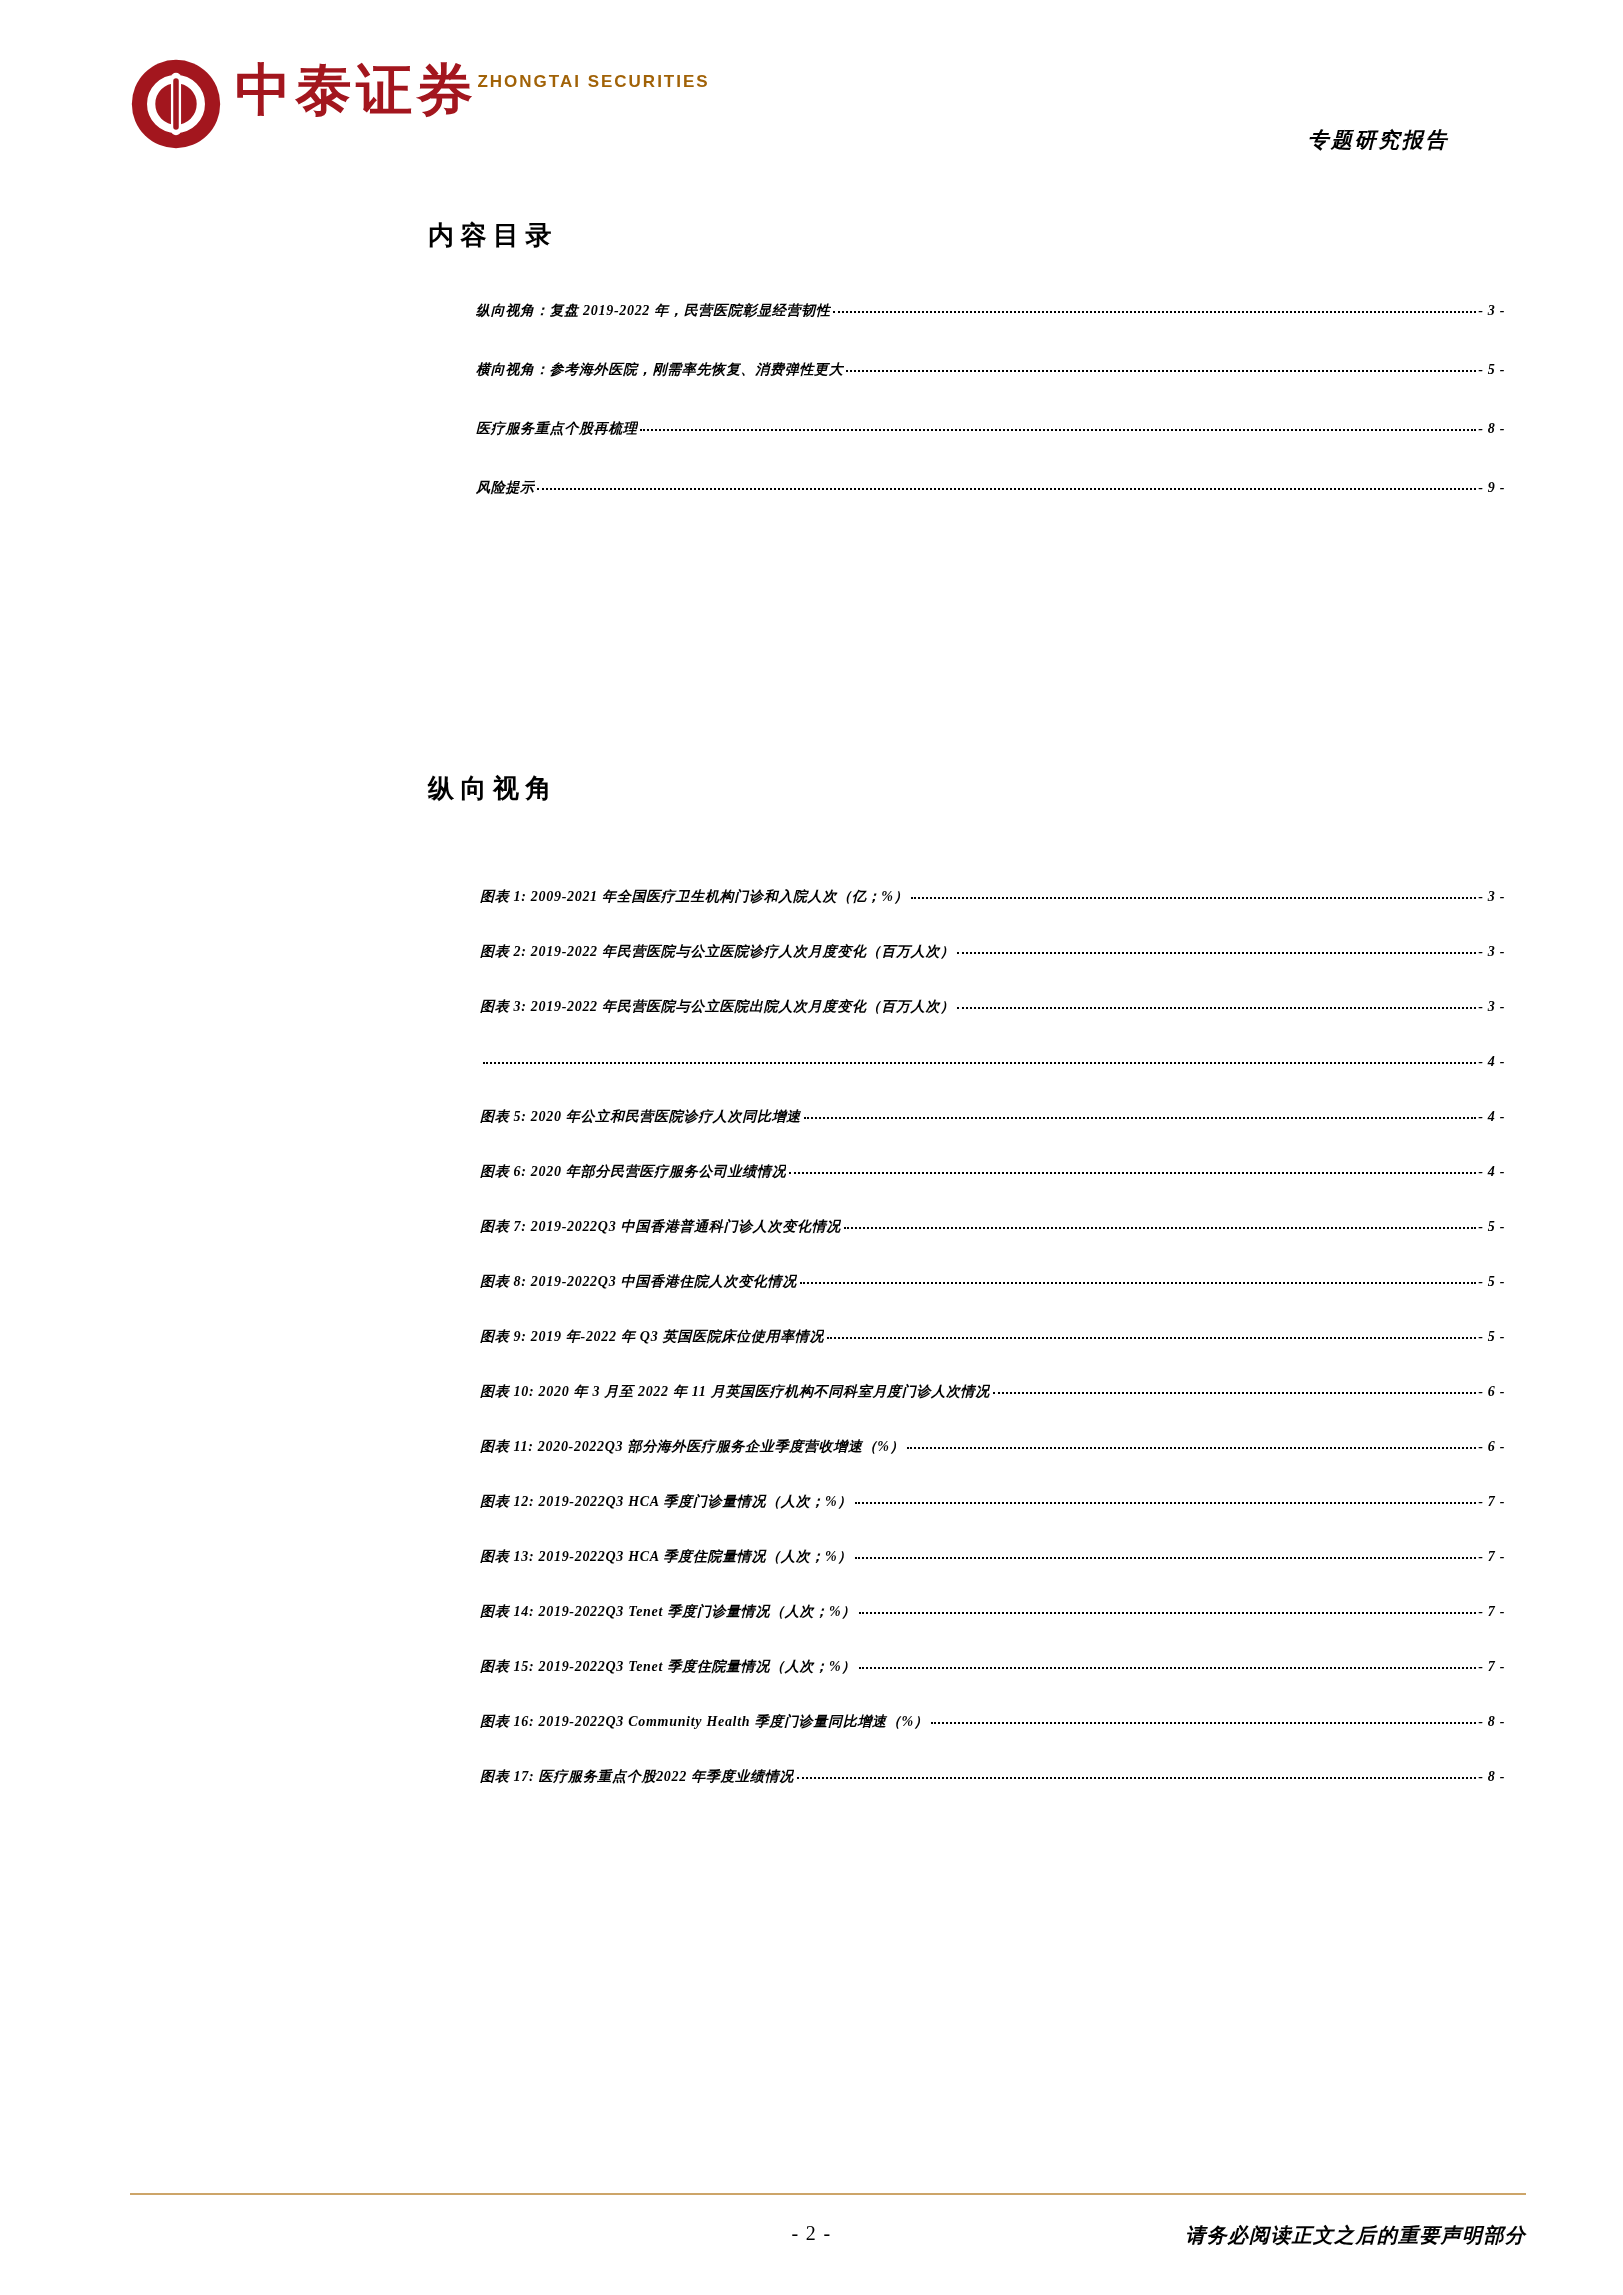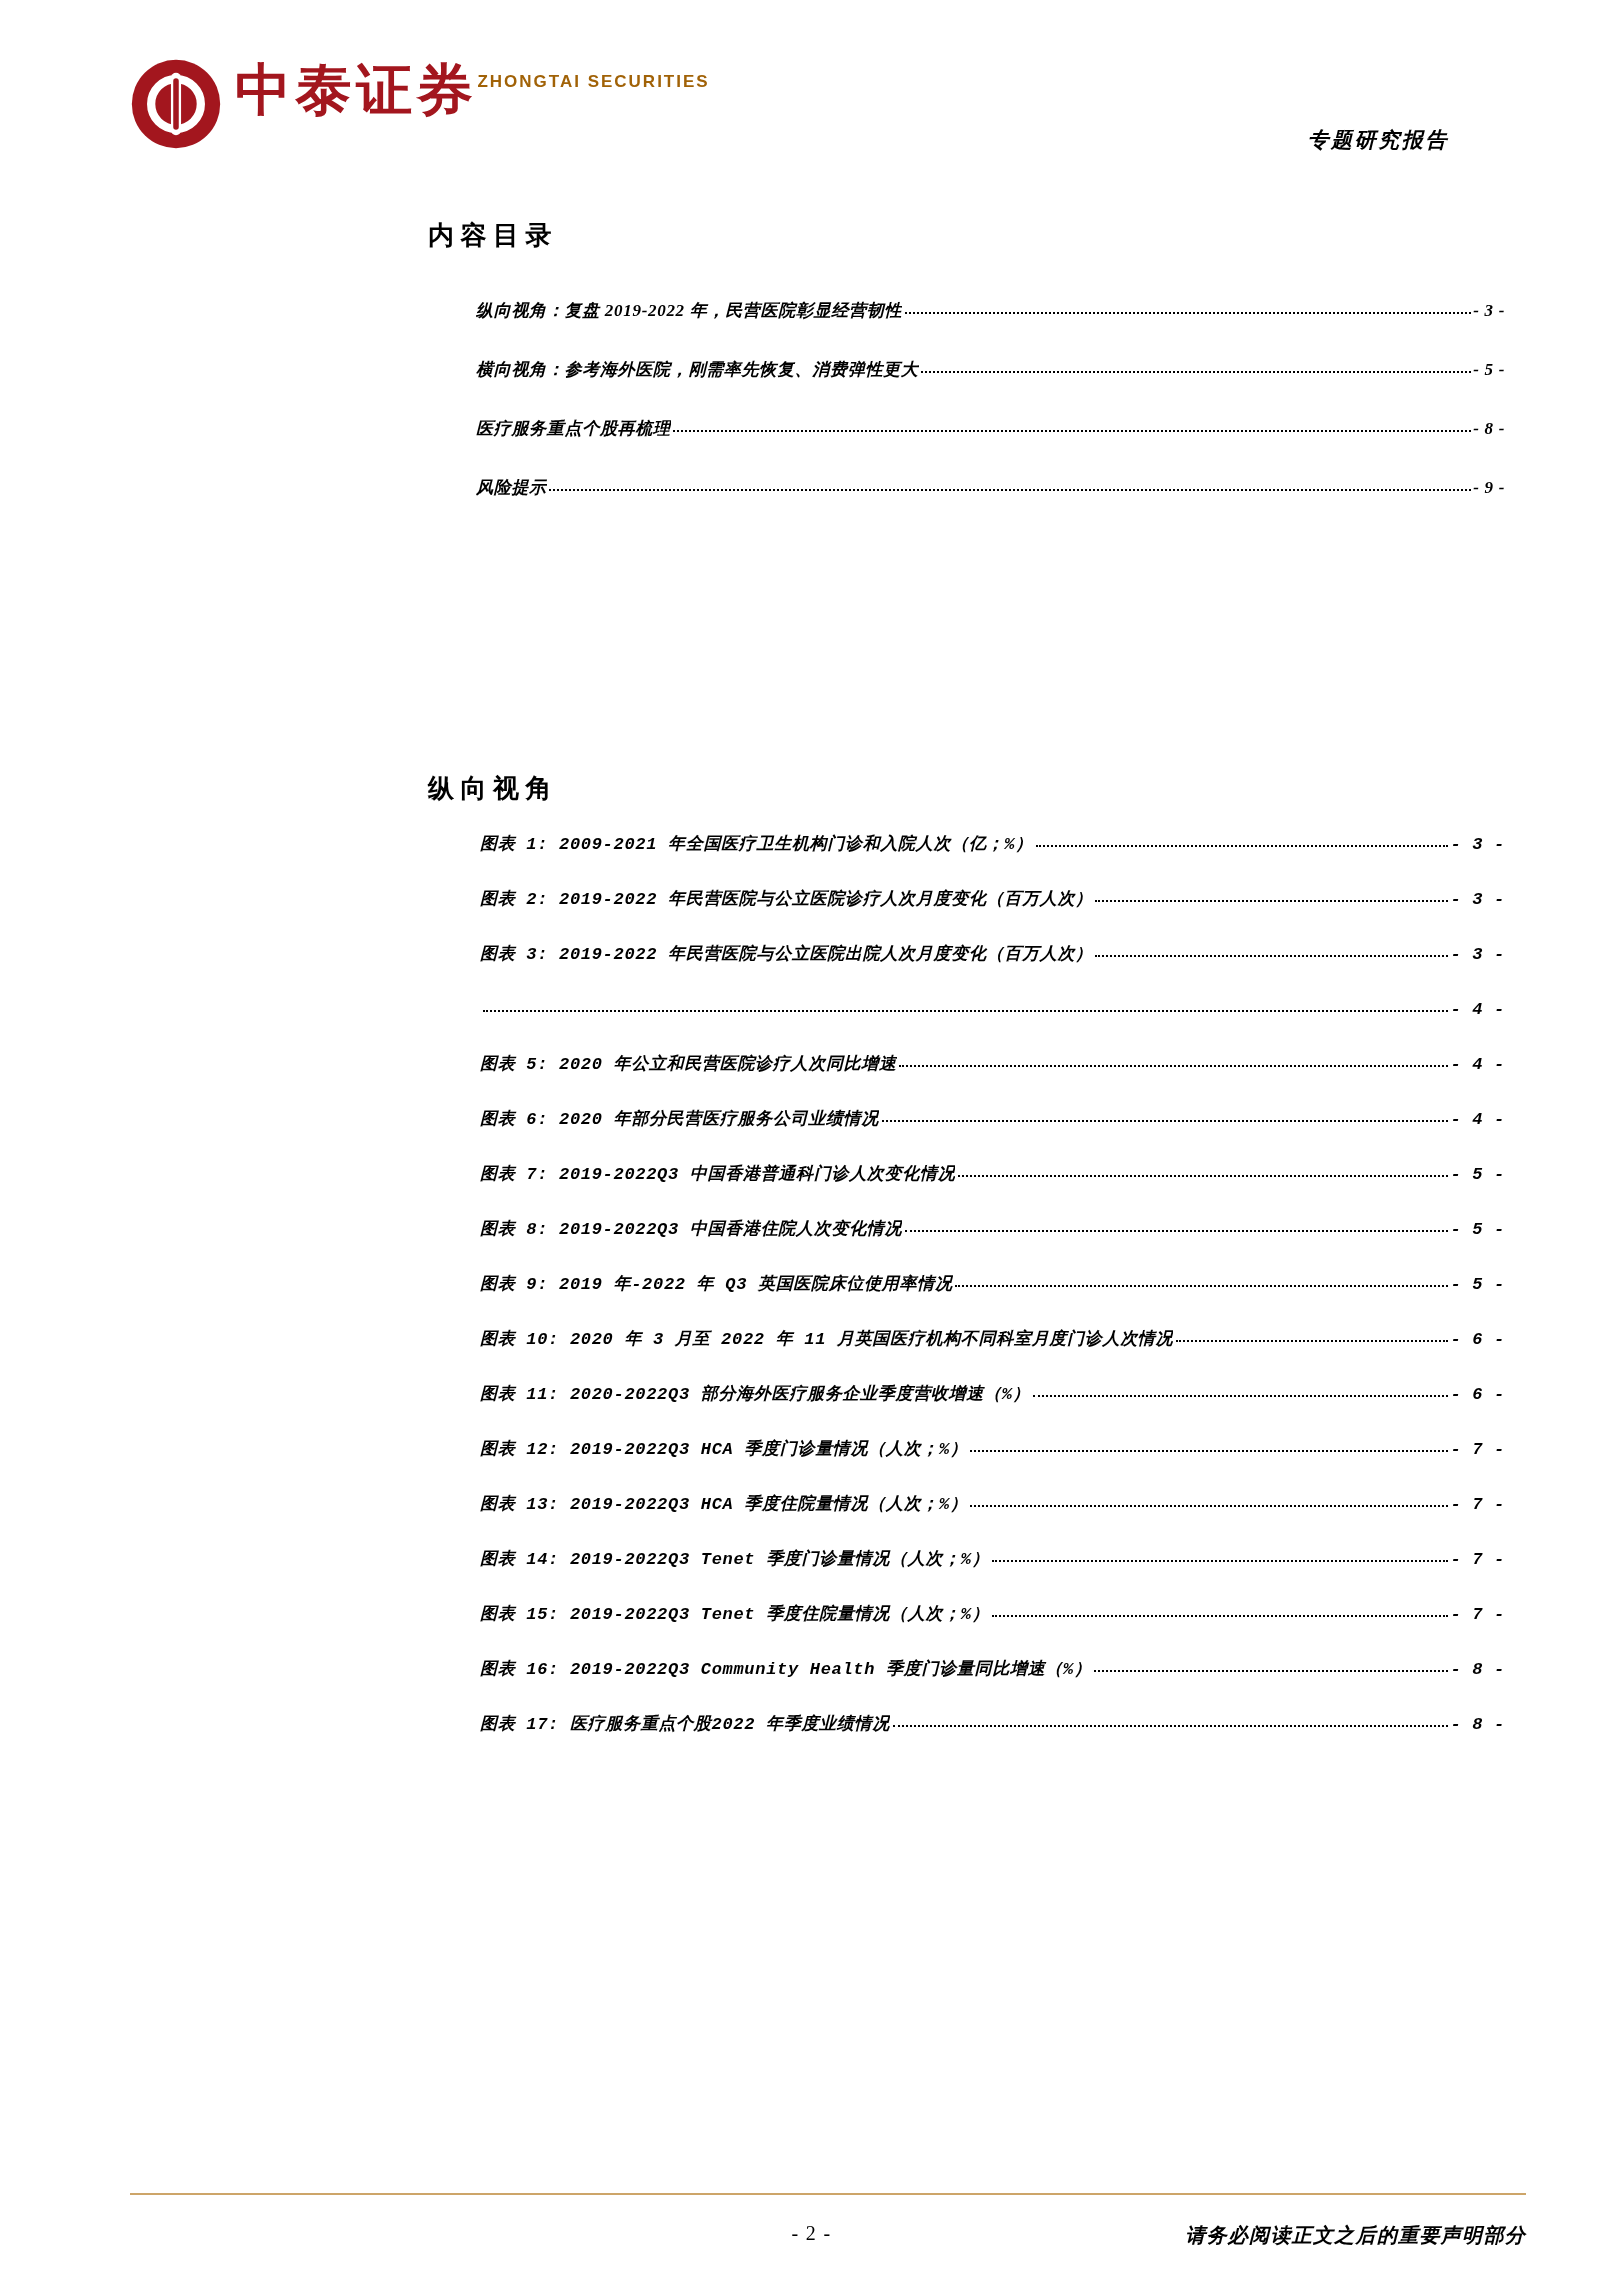--- a/index.html
+++ b/index.html
@@ -34,25 +34,25 @@
 
   
   .section { position:absolute; left:428px; right:118px; }
   .section-toc { top:220px; }
   .section-figures { top:773px; }
   .section-title {
     font-size:26px; font-weight:bold; letter-spacing:6.5px; line-height:31px;
   }
   .entry-list { list-style:none; }
   .section-toc .entry-list { margin-top:47px; padding-left:48px; }
-  .section-figures .entry-list { margin-top:28px; padding-left:52px;font-family:Liberation Mono, monospace; }
+  .section-figures .entry-list { margin-top:80px; padding-left:52px; }
 
   .entry-row {
     display:flex; align-items:baseline;
-    font-size:17px; font-weight:bold; font-style:italic;
+    font-size:14px; font-weight:bold; font-style:italic;
     line-height:26px; letter-spacing:0.7px;
   }
   .section-toc .entry-row { margin-bottom:33px; }
   .section-figures .entry-row { margin-bottom:29px; }
   .entry-label { white-space:nowrap; flex:0 1 auto; overflow:hidden; }
   .leader {
     flex:1 1 13px; min-width:0; align-self:baseline;
     border-bottom:2.6px dotted #000;
     margin:0 2.6px; position:relative; top:-2px; height:0.7px;
   }

